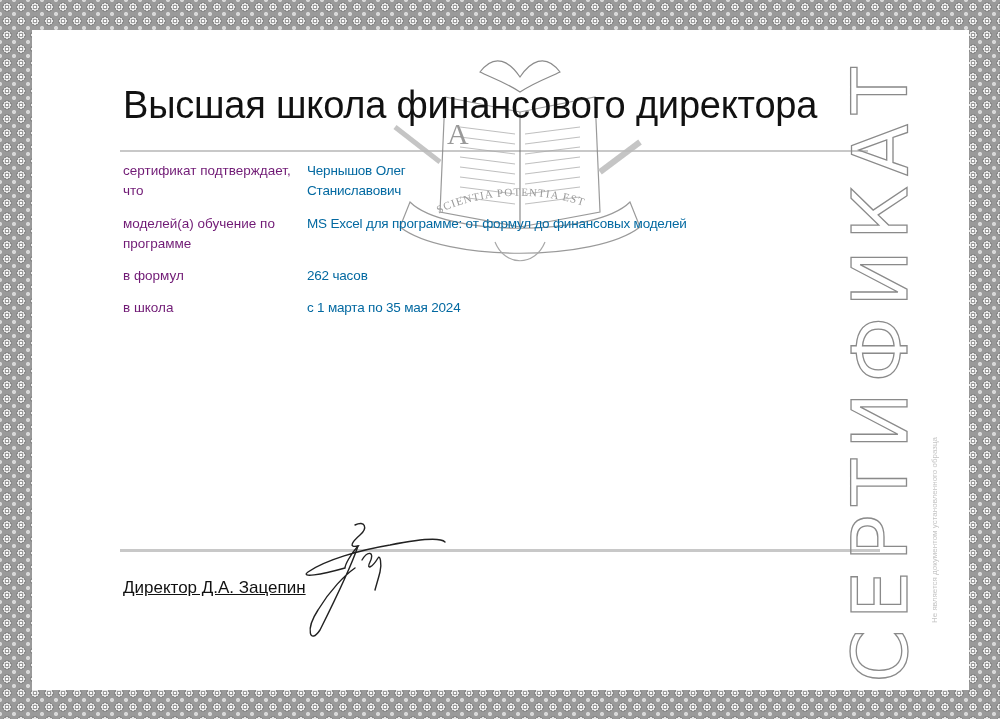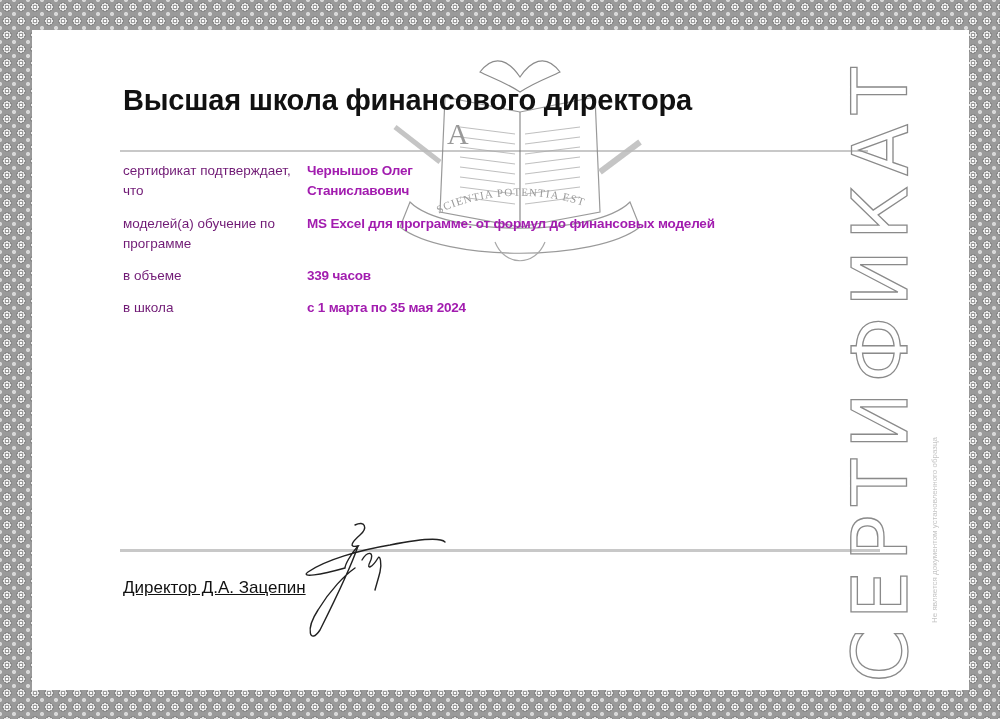--- a/index.html
+++ b/index.html
@@ -17,30 +17,30 @@
         radial-gradient(circle at 0 14px, #d8d8d8 0 2px, transparent 2.2px);
       background-size: 14px 14px;
     }
     .paper {
       position: absolute; left: 32px; top: 30px; width: 937px; height: 660px;
       background: #fff;
     }
 
     .title {
       position: absolute; left: 123px; top: 84px;
-      font-size: 29px; font-weight: bold; letter-spacing: -0.2px; color: #111;
+      font-size: 38px; font-weight: normal; letter-spacing: -0.2px; color: #111;
       z-index: 3;
     }
     .divider { position: absolute; height: 2px; background: #c8c8c8; z-index: 1; }
     .divider.top { left: 120px; top: 150px; width: 748px; }
     .divider.bottom { left: 120px; top: 549px; width: 760px; height: 3px; }
 
     .row { position: absolute; left: 123px; font-size: 13.5px; line-height: 20px; z-index: 3; }
     .row .label { position: absolute; left: 0; width: 180px; color: #701a75; }
-    .row .value { position: absolute; left: 184px; width: 500px; font-weight: bold; color: #a21caf; letter-spacing: -0.2px; }
+    .row .value { position: absolute; left: 184px; width: 500px; font-weight: normal; color: #0369a1; letter-spacing: -0.2px; }
     .r1 { top: 161px; } .r2 { top: 214px; } .r3 { top: 266px; } .r4 { top: 298px; }
 
     .emblem { position: absolute; left: 385px; top: 52px; width: 270px; height: 225px; z-index: 2; opacity: 0.85; }
 
     .director { position: absolute; left: 123px; top: 578px; font-size: 17px; color: #111; z-index: 3; text-decoration: underline; }
     .signature { position: absolute; left: 290px; top: 520px; width: 165px; height: 130px; z-index: 4; }
 
     .vertical-title {
       position: absolute; left: 880px; top: 370px;
       transform-origin: center center;
@@ -102,22 +102,22 @@
 
 <div class="row r1">
   <div class="label">сертификат подтверждает, что</div>
   <div class="value" style="width:150px">Чернышов Олег Станиславович</div>
 </div>
 <div class="row r2">
   <div class="label">моделей(а) обучение по программе</div>
   <div class="value">MS Excel для программе: от формул до финансовых моделей</div>
 </div>
 <div class="row r3">
-  <div class="label">в объеме</div>
-  <div class="value">339 часов</div>
+  <div class="label">в формул</div>
+  <div class="value">262 часов</div>
 </div>
 <div class="row r4">
   <div class="label">в школа</div>
   <div class="value">с 1 марта по 35 мая 2024</div>
 </div>
 
 <div class="divider bottom"></div>
 
 <div class="director">Директор Д.А. Зацепин</div>
 

